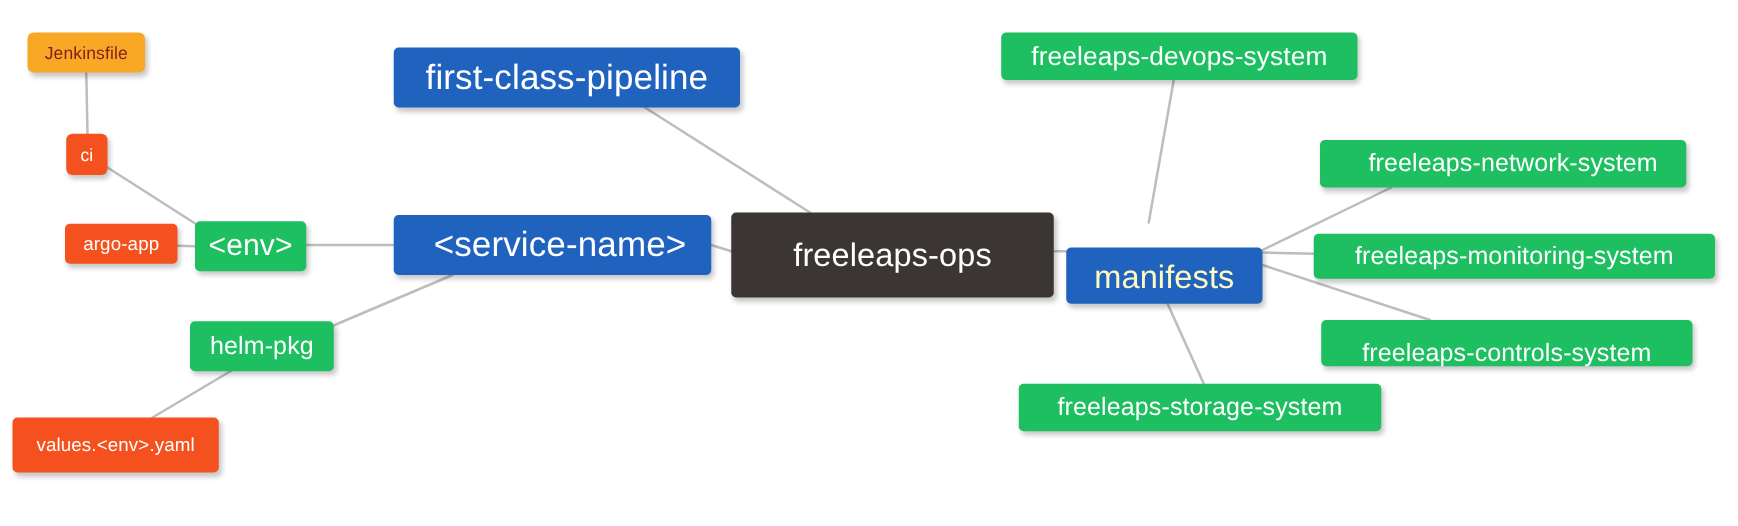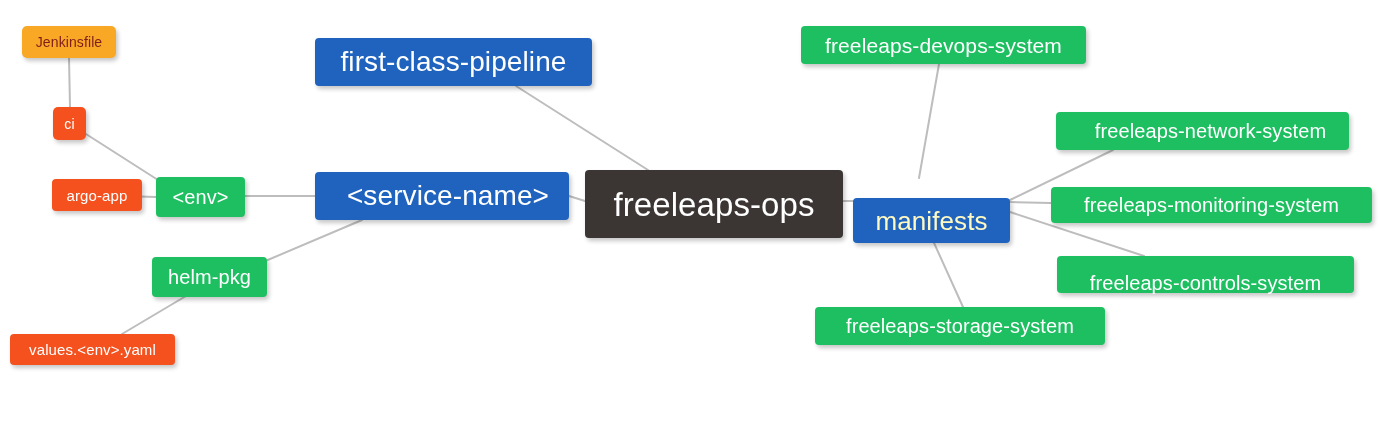--- a/index.html
+++ b/index.html
@@ -60,36 +60,36 @@
   <div id="node-layer">
       <div class="node" style="left: 22px; top: 26px; width: 94px; height: 32px; background: rgb(249, 168, 37); font-size: 14px; border-radius: 5px; color: #7f1d1d;">
         <span>Jenkinsfile</span>
       </div>
       <div class="node" style="left: 53px; top: 107px; width: 33px; height: 33px; background: rgb(244, 81, 30); font-size: 14px; border-radius: 5px; color: rgb(255, 255, 255);">
         <span>ci</span>
       </div>
       <div class="node" style="left: 32px; top: 179px; width: 90px; height: 32px; background: rgb(244, 81, 30); font-size: 15px; border-radius: 4px; color: rgb(255, 255, 255); margin-left: 20px;">
         <span>argo-app</span>
       </div>
-      <div class="node" style="left: 156px; top: 177px; width: 89px; height: 40px; background: rgb(29, 191, 97); font-size: 20px; border-radius: 4px; color: rgb(255, 255, 255);">
+      <div class="node" style="left: 156px; top: 177px; width: 89px; height: 40px; background: rgb(29, 191, 97); font-size: 24px; border-radius: 4px; color: rgb(255, 255, 255);">
         <span>&lt;env&gt;</span>
       </div>
       <div class="node" style="left: 152px; top: 257px; width: 115px; height: 40px; background: rgb(29, 191, 97); font-size: 20px; border-radius: 4px; color: rgb(255, 255, 255);">
         <span>helm-pkg</span>
       </div>
-      <div class="node" style="left: 10px; top: 334px; width: 165px; height: 31px; background: rgb(244, 81, 30); font-size: 15px; border-radius: 4px; color: rgb(255, 255, 255);">
+      <div class="node" style="left: 10px; top: 334px; width: 165px; height: 44px; background: rgb(244, 81, 30); font-size: 15px; border-radius: 4px; color: rgb(255, 255, 255);">
         <span>values.&lt;env&gt;.yaml</span>
       </div>
       <div class="node" style="left: 315px; top: 38px; width: 277px; height: 48px; background: rgb(31, 99, 190); font-size: 28px; border-radius: 4px; color: rgb(255, 255, 255);">
         <span>first-class-pipeline</span>
       </div>
       <div class="node" style="left: 315px; top: 172px; width: 254px; height: 48px; background: rgb(31, 99, 190); font-size: 28px; border-radius: 4px; color: rgb(255, 255, 255); padding-left: 12px;">
         <span>&lt;service-name&gt;</span>
       </div>
-      <div class="node" style="left: 585px; top: 170px; width: 258px; height: 68px; background: rgb(59, 54, 51); font-size: 33px; border-radius: 4px; color: rgb(255, 255, 255);">
+      <div class="node" style="left: 585px; top: 170px; width: 258px; height: 68px; background: rgb(59, 54, 51); font-size: 26px; border-radius: 4px; color: rgb(255, 255, 255);">
         <span>freeleaps-ops</span>
       </div>
       <div class="node" style="left: 853px; top: 178px; width: 157px; height: 45px; background: rgb(31, 99, 190); font-size: 26px; border-radius: 4px; color: #fef9c3; margin-top: 20px;">
         <span>manifests</span>
       </div>
       <div class="node" style="left: 801px; top: 26px; width: 285px; height: 38px; background: rgb(29, 191, 97); font-size: 21px; border-radius: 4px; color: rgb(255, 255, 255);">
         <span>freeleaps-devops-system</span>
       </div>
       <div class="node" style="left: 1056px; top: 112px; width: 293px; height: 38px; background: rgb(29, 191, 97); font-size: 20px; border-radius: 4px; color: rgb(255, 255, 255); padding-left: 16px;">
         <span>freeleaps-network-system</span>

